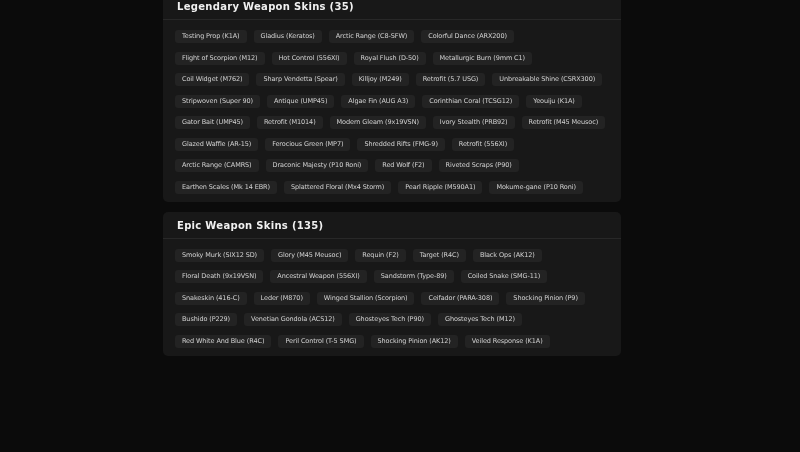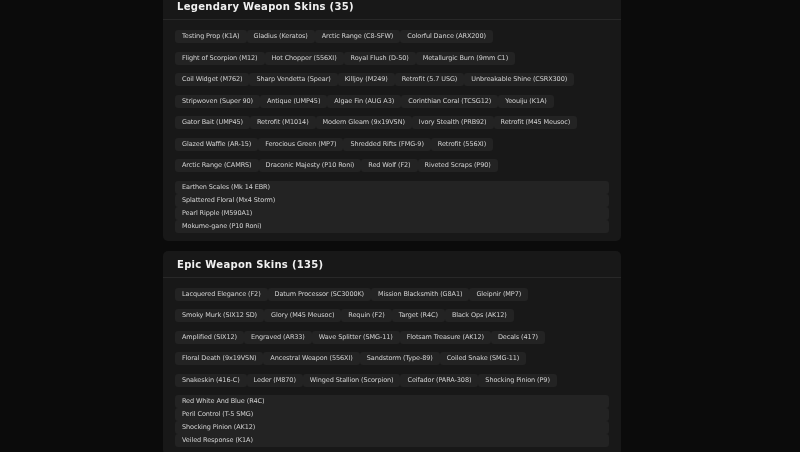--- a/index.html
+++ b/index.html
@@ -32,23 +32,24 @@
     line-height: 12px;
     font-weight: 700;
     letter-spacing: 0.3px;
     color: var(--title-text, #f0f0f0);
   }
   .card-body {
     padding: 10px 12px 8px;
   }
   .chip-row {
     display: flex;
+    gap: 7px;
     margin-bottom: 8.5px;
   }
-  .chip-row:last-child { margin-bottom: 0; flex-direction: column; }
+  .chip-row:last-child { margin-bottom: 0; }
   .chip {
     background: var(--chip-background, #232323);
     color: var(--chip-text, #d2d2d2);
     font-size: 6.5px;
     letter-spacing: -0.1px;
     line-height: 9px;
     padding: 2px 7px;
     border-radius: 3px;
     white-space: nowrap;
     cursor: pointer;
@@ -65,21 +66,21 @@
         </div>
         <div class="card-body">
           <div class="chip-row">
             <span class="chip">Testing Prop (K1A)</span>
             <span class="chip">Gladius (Keratos)</span>
             <span class="chip">Arctic Range (C8-SFW)</span>
             <span class="chip">Colorful Dance (ARX200)</span>
           </div>
           <div class="chip-row">
             <span class="chip">Flight of Scorpion (M12)</span>
-            <span class="chip">Hot Chopper (556XI)</span>
+            <span class="chip">Hot Control (556XI)</span>
             <span class="chip">Royal Flush (D-50)</span>
             <span class="chip">Metallurgic Burn (9mm C1)</span>
           </div>
           <div class="chip-row">
             <span class="chip">Coil Widget (M762)</span>
             <span class="chip">Sharp Vendetta (Spear)</span>
             <span class="chip">Killjoy (M249)</span>
             <span class="chip">Retrofit (5.7 USG)</span>
             <span class="chip">Unbreakable Shine (CSRX300)</span>
           </div>
@@ -116,53 +117,46 @@
             <span class="chip">Mokume-gane (P10 Roni)</span>
           </div>
         </div>
       </section>
       <section class="card">
         <div class="card-header">
           <h2 class="card-title">Epic Weapon Skins (135)</h2>
         </div>
         <div class="card-body">
           <div class="chip-row">
-            <span class="chip">Lacquered Elegance (F2)</span>
-            <span class="chip">Datum Processor (SC3000K)</span>
-            <span class="chip">Mission Blacksmith (G8A1)</span>
-            <span class="chip">Gleipnir (MP7)</span>
-          </div>
-          <div class="chip-row">
             <span class="chip">Smoky Murk (SIX12 SD)</span>
             <span class="chip">Glory (M45 Meusoc)</span>
             <span class="chip">Requin (F2)</span>
             <span class="chip">Target (R4C)</span>
             <span class="chip">Black Ops (AK12)</span>
-          </div>
-          <div class="chip-row">
-            <span class="chip">Amplified (SIX12)</span>
-            <span class="chip">Engraved (AR33)</span>
-            <span class="chip">Wave Splitter (SMG-11)</span>
-            <span class="chip">Flotsam Treasure (AK12)</span>
-            <span class="chip">Decals (417)</span>
           </div>
           <div class="chip-row">
             <span class="chip">Floral Death (9x19VSN)</span>
             <span class="chip">Ancestral Weapon (556XI)</span>
             <span class="chip">Sandstorm (Type-89)</span>
             <span class="chip">Coiled Snake (SMG-11)</span>
           </div>
           <div class="chip-row">
             <span class="chip">Snakeskin (416-C)</span>
             <span class="chip">Leder (M870)</span>
             <span class="chip">Winged Stallion (Scorpion)</span>
             <span class="chip">Ceifador (PARA-308)</span>
             <span class="chip">Shocking Pinion (P9)</span>
           </div>
           <div class="chip-row">
+            <span class="chip">Bushido (P229)</span>
+            <span class="chip">Venetian Gondola (ACS12)</span>
+            <span class="chip">Ghosteyes Tech (P90)</span>
+            <span class="chip">Ghosteyes Tech (M12)</span>
+          </div>
+          <div class="chip-row">
             <span class="chip">Red White And Blue (R4C)</span>
             <span class="chip">Peril Control (T-5 SMG)</span>
             <span class="chip">Shocking Pinion (AK12)</span>
             <span class="chip">Veiled Response (K1A)</span>
           </div>
         </div>
       </section>
     </div>
 </main>
 

